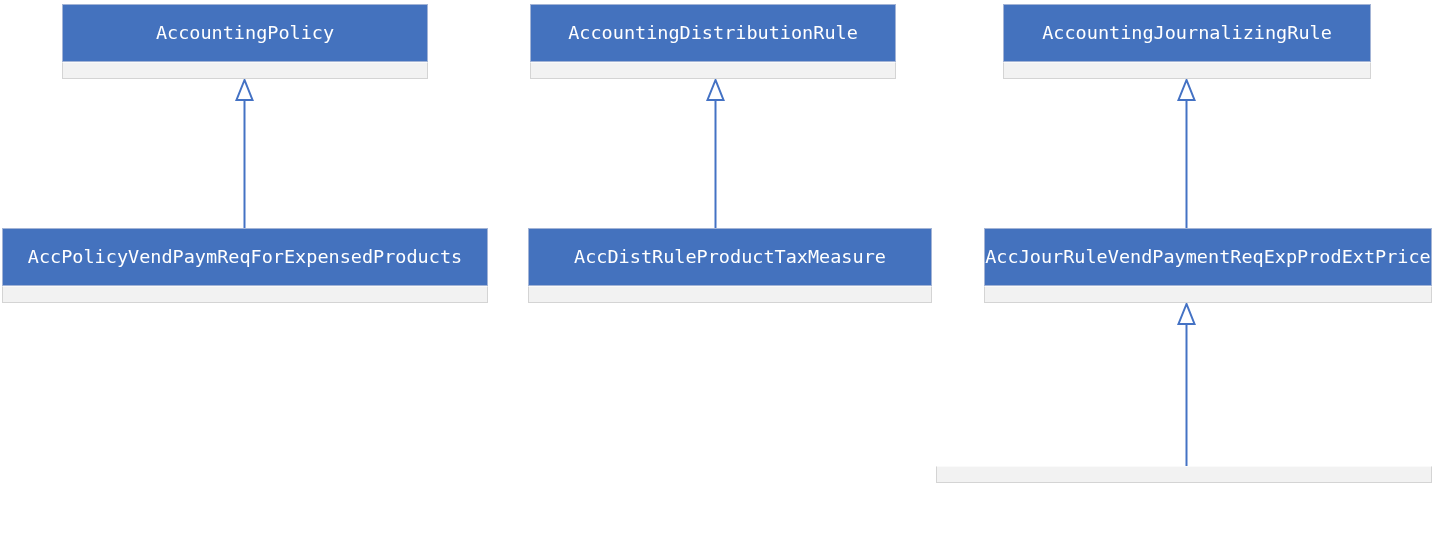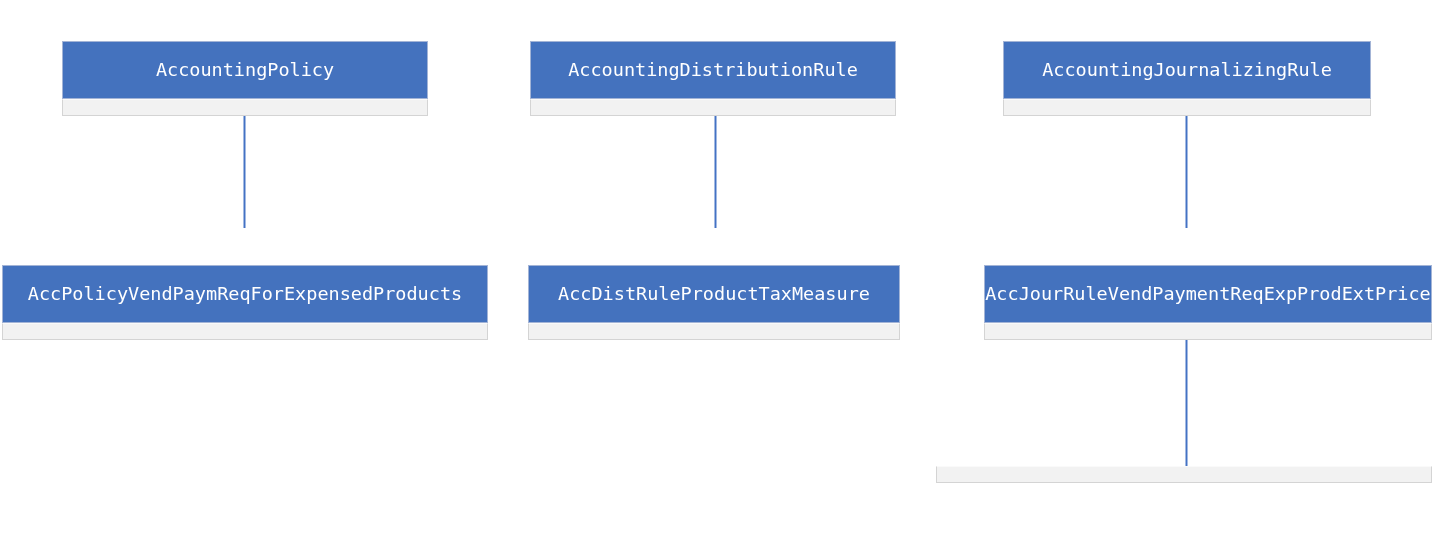--- a/index.html
+++ b/index.html
@@ -31,35 +31,34 @@
     box-sizing: border-box;
     height: 58px;
     background: #4472BE;
     border: 1px solid #A3B4D6;
     color: #ffffff;
     font-size: 18.5px;
     line-height: 56px;
     text-align: center;
     white-space: nowrap;
     overflow: hidden;
-    margin-top: 37px;
   }
   .uml-body {
     box-sizing: border-box;
     height: 17px;
     background: #F2F2F2;
     border: 1px solid #D4D4D4;
     border-top: 1px solid #FAFAFA;
   }
   
   .pos-c0 { left: 62px;  top: 4px;   width: 366px; }
   .pos-c1 { left: 530px; top: 4px;   width: 366px; }
   .pos-c2 { left: 1003px;top: 4px;   width: 368px; }
   .pos-c3 { left: 2px;   top: 228px; width: 486px; }
-  .pos-c4 { left: 528px; top: 228px; width: 372px; }
+  .pos-c4 { left: 528px; top: 228px; width: 404px; }
   .pos-c5 { left: 936px; top: 228px; width: 496px; padding-left: 48px; }
   .pos-c6 { left: 936px; top: 466px; width: 496px; }
 </style>
 </head>
 <body>
 
 <div class="canvas">
 
   <svg class="connectors" viewBox="0 0 1436 544" xmlns="http://www.w3.org/2000/svg">
 

